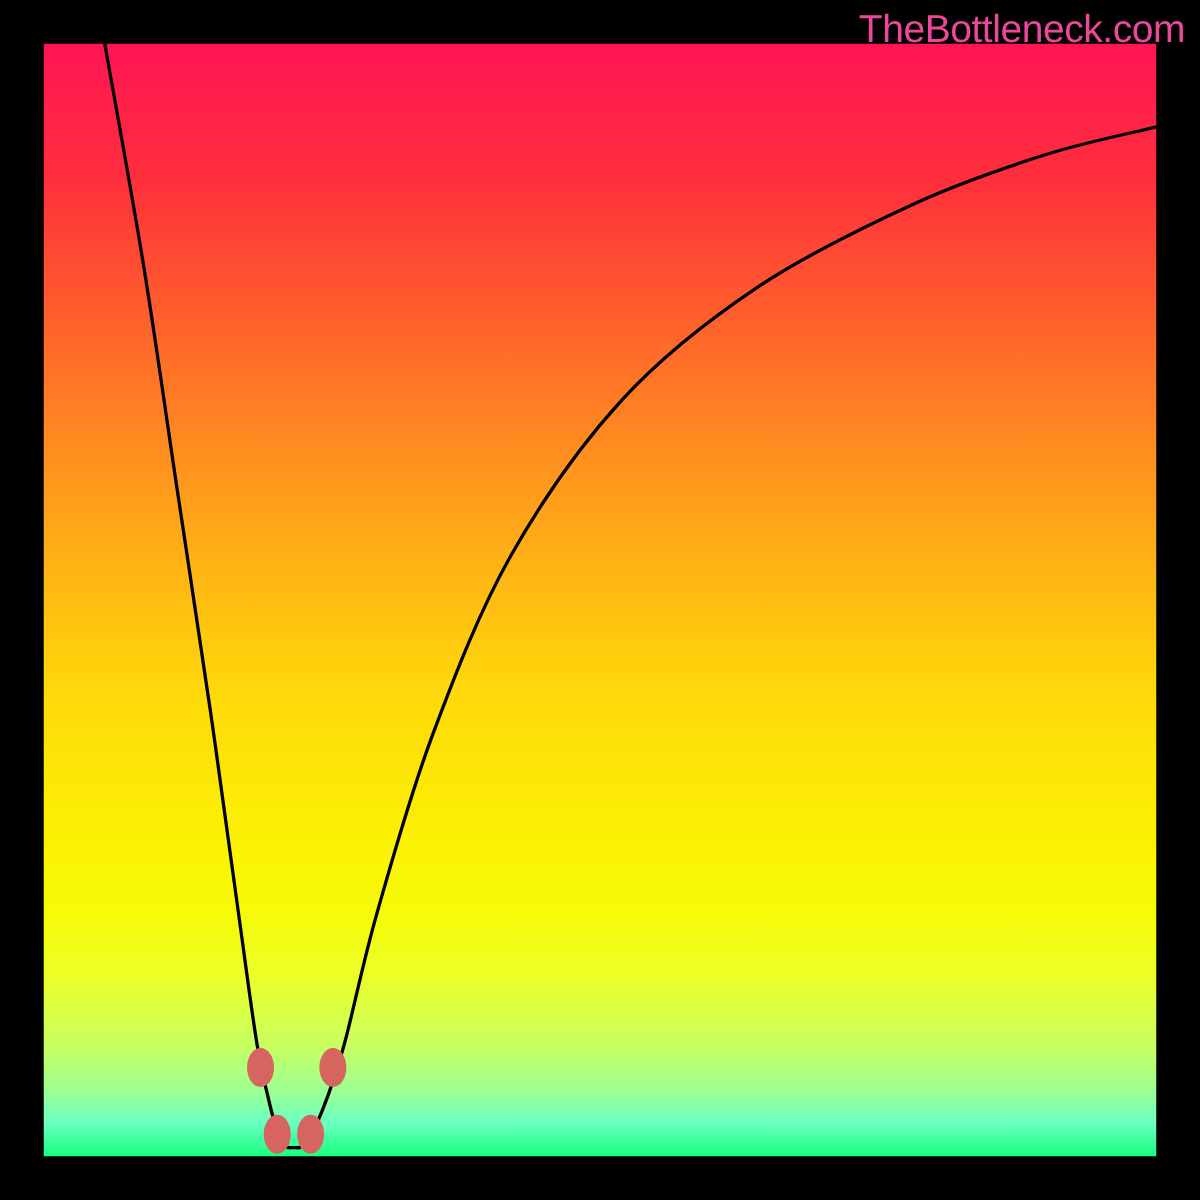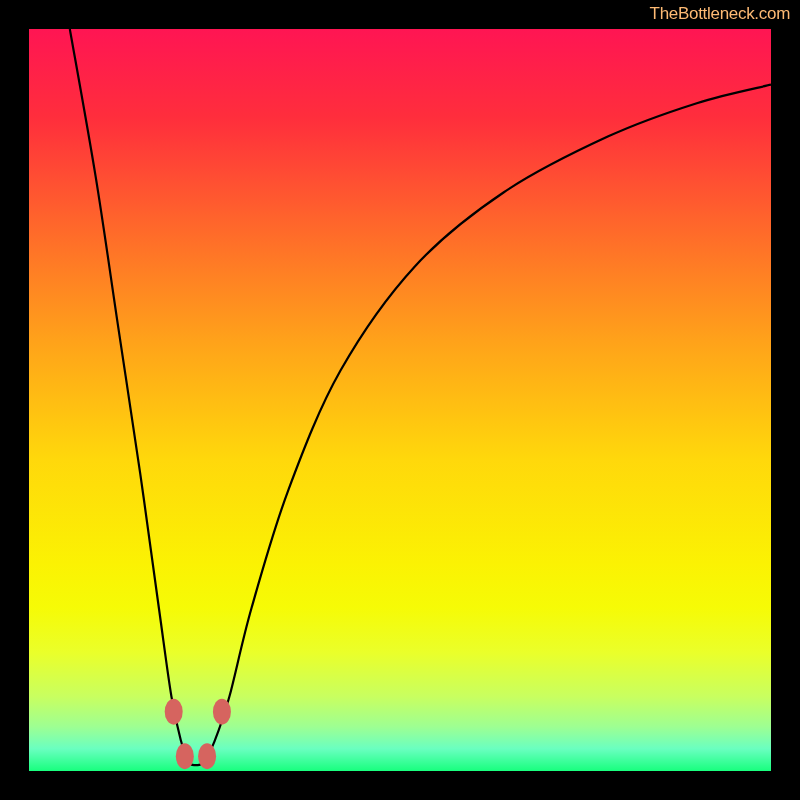--- a/index.html
+++ b/index.html
@@ -14,22 +14,22 @@
   .frame {
     position: relative;
     width: 800px;
     height: 800px;
     background: #000;
   }
   .watermark {
     position: absolute;
     top: 4px;
     right: 10px;
-    color: #fdba74;
-    font-size: 17px;
+    color: #ec4899;
+    font-size: 26px;
     font-weight: 500;
     letter-spacing: -0.3px;
     z-index: 10;
   }
   .plot {
     position: absolute;
     left: 29px;
     top: 29px;
     width: 742px;
     height: 742px;

